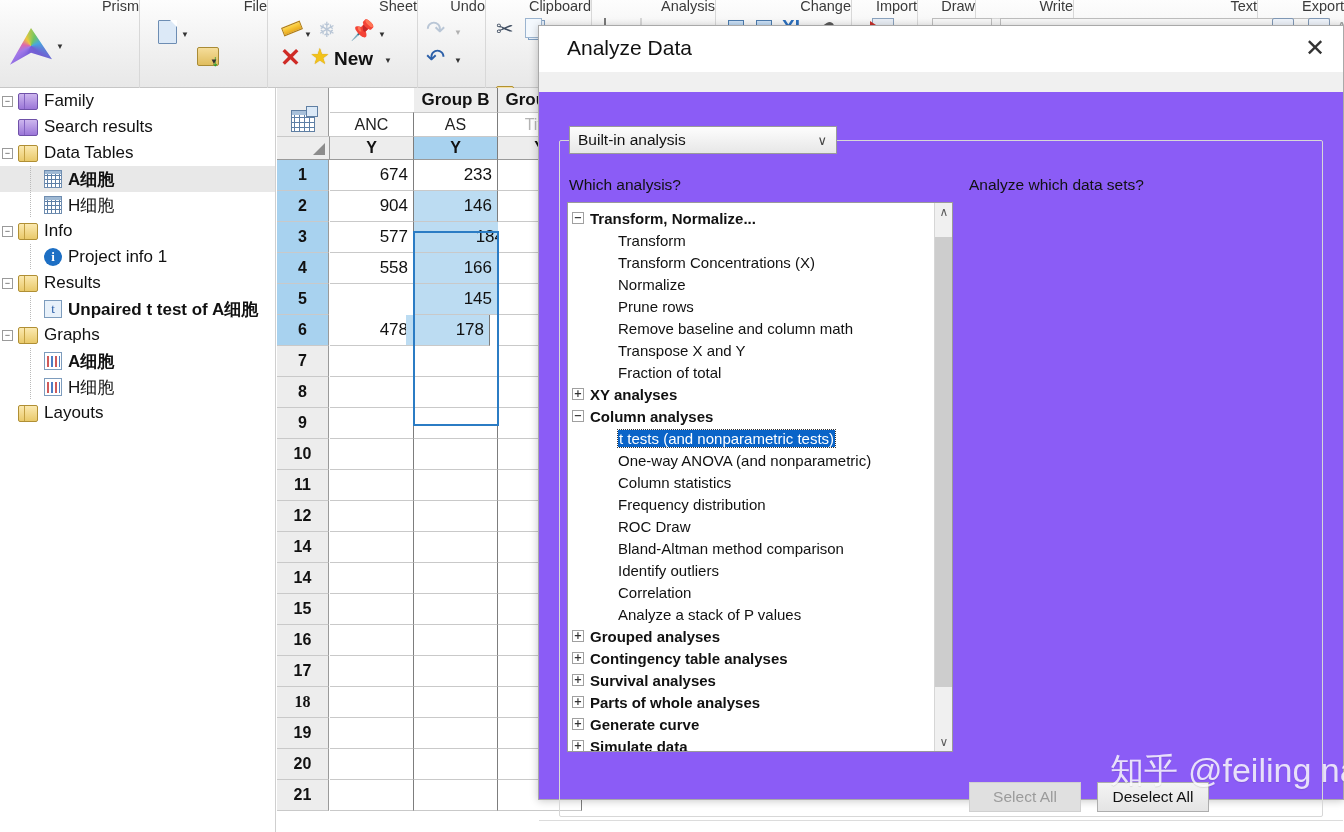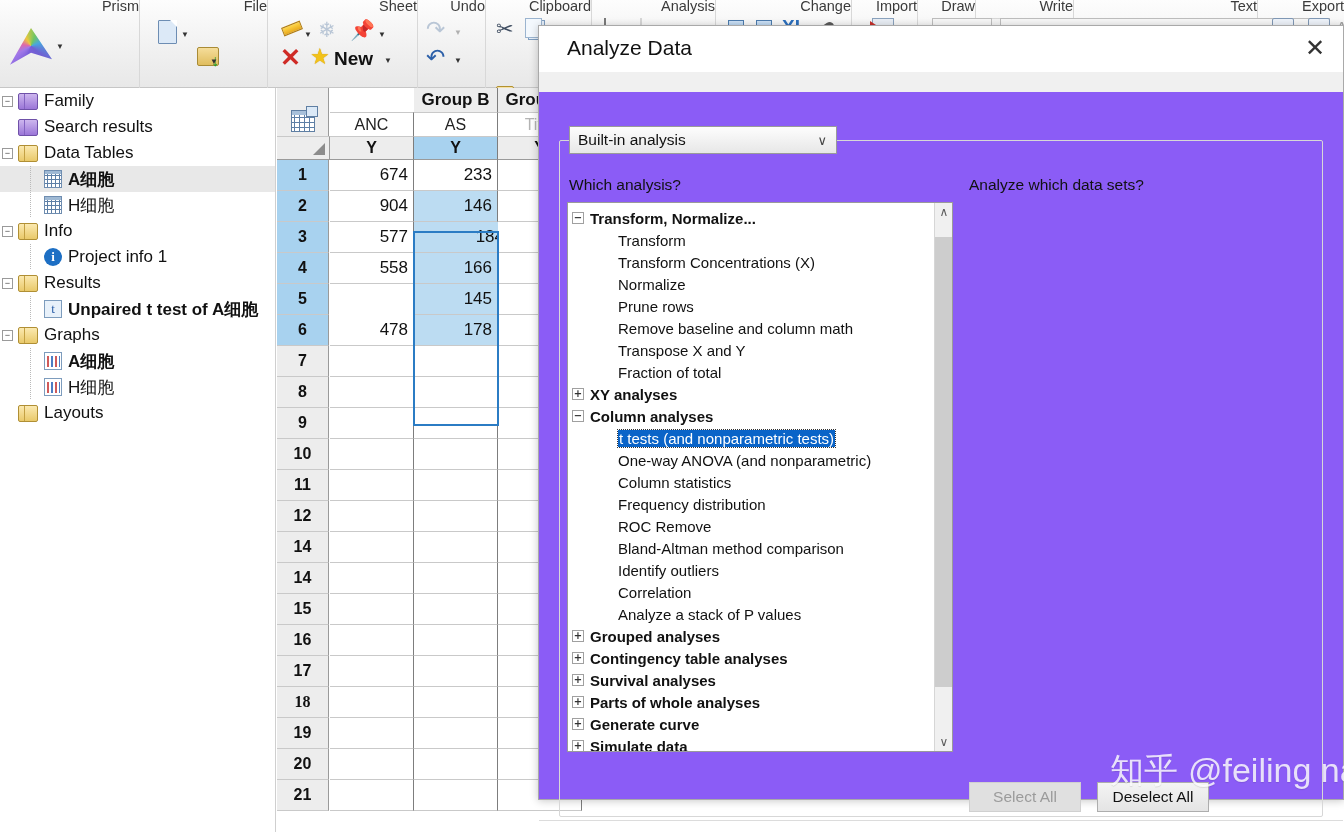--- a/index.html
+++ b/index.html
@@ -574,21 +574,21 @@
       <div class="rowhdr selrow" style="top: 165px;">4</div>
       <div class="cell" style="left: 53px; top: 165px; width: 84px;">558</div>
       <div class="cell selcell" style="left: 137px; top: 165px; width: 84px;">166</div>
       <div class="cell" style="left: 221px; top: 165px; width: 84px;"></div>
       <div class="rowhdr selrow" style="top: 196px;">5</div>
       <div class="cell" style="left: 53px; top: 196px; width: 84px; margin-top: 48px;">613</div>
       <div class="cell selcell" style="left: 137px; top: 196px; width: 84px;">145</div>
       <div class="cell" style="left: 221px; top: 196px; width: 84px;"></div>
       <div class="rowhdr selrow" style="top: 227px;">6</div>
       <div class="cell" style="left: 53px; top: 227px; width: 84px;">478</div>
-      <div class="cell selcell" style="left: 137px; top: 227px; width: 84px;">178</div>
+      <div class="cell selcell" style="left: 129px; top: 227px; width: 84px;">178</div>
       <div class="cell" style="left: 221px; top: 227px; width: 84px;"></div>
       <div class="rowhdr" style="top: 258px;">7</div>
       <div class="cell" style="left: 53px; top: 258px; width: 84px;"></div>
       <div class="cell" style="left: 137px; top: 258px; width: 84px;"></div>
       <div class="cell" style="left: 221px; top: 258px; width: 84px;"></div>
       <div class="rowhdr" style="top: 289px;">8</div>
       <div class="cell" style="left: 53px; top: 289px; width: 84px;"></div>
       <div class="cell" style="left: 137px; top: 289px; width: 84px;"></div>
       <div class="cell" style="left: 221px; top: 289px; width: 84px;"></div>
       <div class="rowhdr" style="top: 320px;">9</div>
@@ -719,21 +719,21 @@
           <div class="tr ">
             <span class="pad"></span>
             <span class="txt">Column statistics</span>
           </div>
           <div class="tr ">
             <span class="pad"></span>
             <span class="txt">Frequency distribution</span>
           </div>
           <div class="tr ">
             <span class="pad"></span>
-            <span class="txt">ROC Remove</span>
+            <span class="txt">ROC Draw</span>
           </div>
           <div class="tr ">
             <span class="pad"></span>
             <span class="txt">Bland-Altman method comparison</span>
           </div>
           <div class="tr ">
             <span class="pad"></span>
             <span class="txt">Identify outliers</span>
           </div>
           <div class="tr ">

